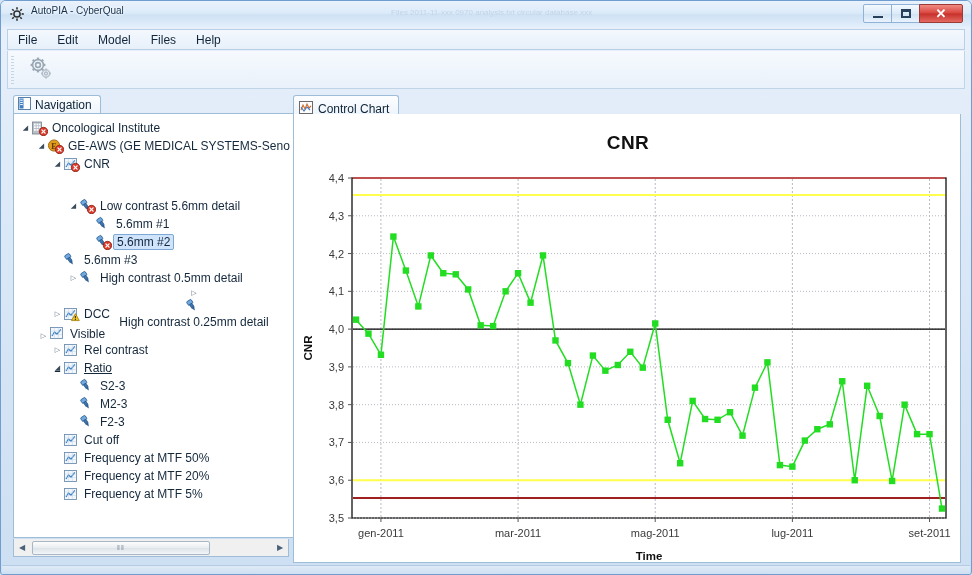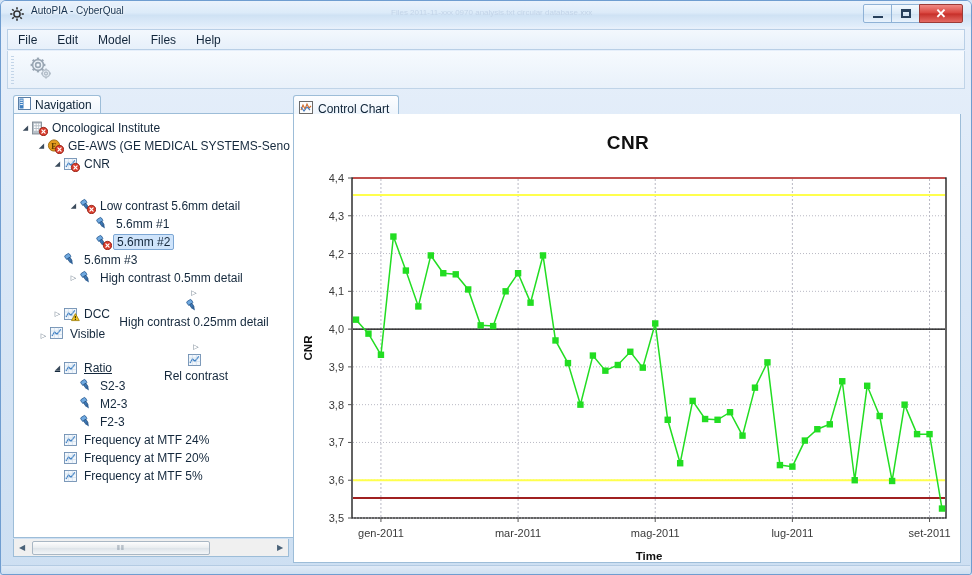--- a/index.html
+++ b/index.html
@@ -476,21 +476,21 @@
                 <polyline points="3,11 5.5,7 8,9.2 11.8,4.3" fill="none" stroke="#3d7fc4" stroke-width="1.3"></polyline>
                 <g stroke="#c3d5e6" stroke-width="0.5">
                   <line x1="1.8" y1="6" x2="13.2" y2="6"></line>
                   <line x1="1.8" y1="9.5" x2="13.2" y2="9.5"></line>
                   <line x1="5.4" y1="2.8" x2="5.4" y2="13.2"></line>
                   <line x1="9.4" y1="2.8" x2="9.4" y2="13.2"></line>
                 </g>
               </svg></span>
             <span class="row-label">Visible</span>
           </div>
-          <div class="tree-row" style="padding-left: 38px; flex-direction: column;">
+          <div class="tree-row" style="padding-left: 38px;">
             <span class="expander ">▷</span>
             <span class="tnode-icon"><svg width="17" height="16" viewBox="0 0 17 16">
                 <rect x="1.5" y="2.5" width="12" height="11" fill="#f2f7fc" stroke="#6f8fb2" stroke-width="0.9"></rect>
                 <polyline points="3,11 5.5,7 8,9.2 11.8,4.3" fill="none" stroke="#3d7fc4" stroke-width="1.3"></polyline>
                 <g stroke="#c3d5e6" stroke-width="0.5">
                   <line x1="1.8" y1="6" x2="13.2" y2="6"></line>
                   <line x1="1.8" y1="9.5" x2="13.2" y2="9.5"></line>
                   <line x1="5.4" y1="2.8" x2="5.4" y2="13.2"></line>
                   <line x1="9.4" y1="2.8" x2="9.4" y2="13.2"></line>
                 </g>
@@ -549,21 +549,35 @@
             <span class="tnode-icon"><svg width="17" height="16" viewBox="0 0 17 16">
                 <rect x="1.5" y="2.5" width="12" height="11" fill="#f2f7fc" stroke="#6f8fb2" stroke-width="0.9"></rect>
                 <polyline points="3,11 5.5,7 8,9.2 11.8,4.3" fill="none" stroke="#3d7fc4" stroke-width="1.3"></polyline>
                 <g stroke="#c3d5e6" stroke-width="0.5">
                   <line x1="1.8" y1="6" x2="13.2" y2="6"></line>
                   <line x1="1.8" y1="9.5" x2="13.2" y2="9.5"></line>
                   <line x1="5.4" y1="2.8" x2="5.4" y2="13.2"></line>
                   <line x1="9.4" y1="2.8" x2="9.4" y2="13.2"></line>
                 </g>
               </svg></span>
-            <span class="row-label">Frequency at MTF 24%</span>
+            <span class="row-label">Cut off</span>
+          </div>
+          <div class="tree-row" style="padding-left: 38px;">
+            <span class="expander none"></span>
+            <span class="tnode-icon"><svg width="17" height="16" viewBox="0 0 17 16">
+                <rect x="1.5" y="2.5" width="12" height="11" fill="#f2f7fc" stroke="#6f8fb2" stroke-width="0.9"></rect>
+                <polyline points="3,11 5.5,7 8,9.2 11.8,4.3" fill="none" stroke="#3d7fc4" stroke-width="1.3"></polyline>
+                <g stroke="#c3d5e6" stroke-width="0.5">
+                  <line x1="1.8" y1="6" x2="13.2" y2="6"></line>
+                  <line x1="1.8" y1="9.5" x2="13.2" y2="9.5"></line>
+                  <line x1="5.4" y1="2.8" x2="5.4" y2="13.2"></line>
+                  <line x1="9.4" y1="2.8" x2="9.4" y2="13.2"></line>
+                </g>
+              </svg></span>
+            <span class="row-label">Frequency at MTF 50%</span>
           </div>
           <div class="tree-row" style="padding-left: 38px;">
             <span class="expander none"></span>
             <span class="tnode-icon"><svg width="17" height="16" viewBox="0 0 17 16">
                 <rect x="1.5" y="2.5" width="12" height="11" fill="#f2f7fc" stroke="#6f8fb2" stroke-width="0.9"></rect>
                 <polyline points="3,11 5.5,7 8,9.2 11.8,4.3" fill="none" stroke="#3d7fc4" stroke-width="1.3"></polyline>
                 <g stroke="#c3d5e6" stroke-width="0.5">
                   <line x1="1.8" y1="6" x2="13.2" y2="6"></line>
                   <line x1="1.8" y1="9.5" x2="13.2" y2="9.5"></line>
                   <line x1="5.4" y1="2.8" x2="5.4" y2="13.2"></line>

